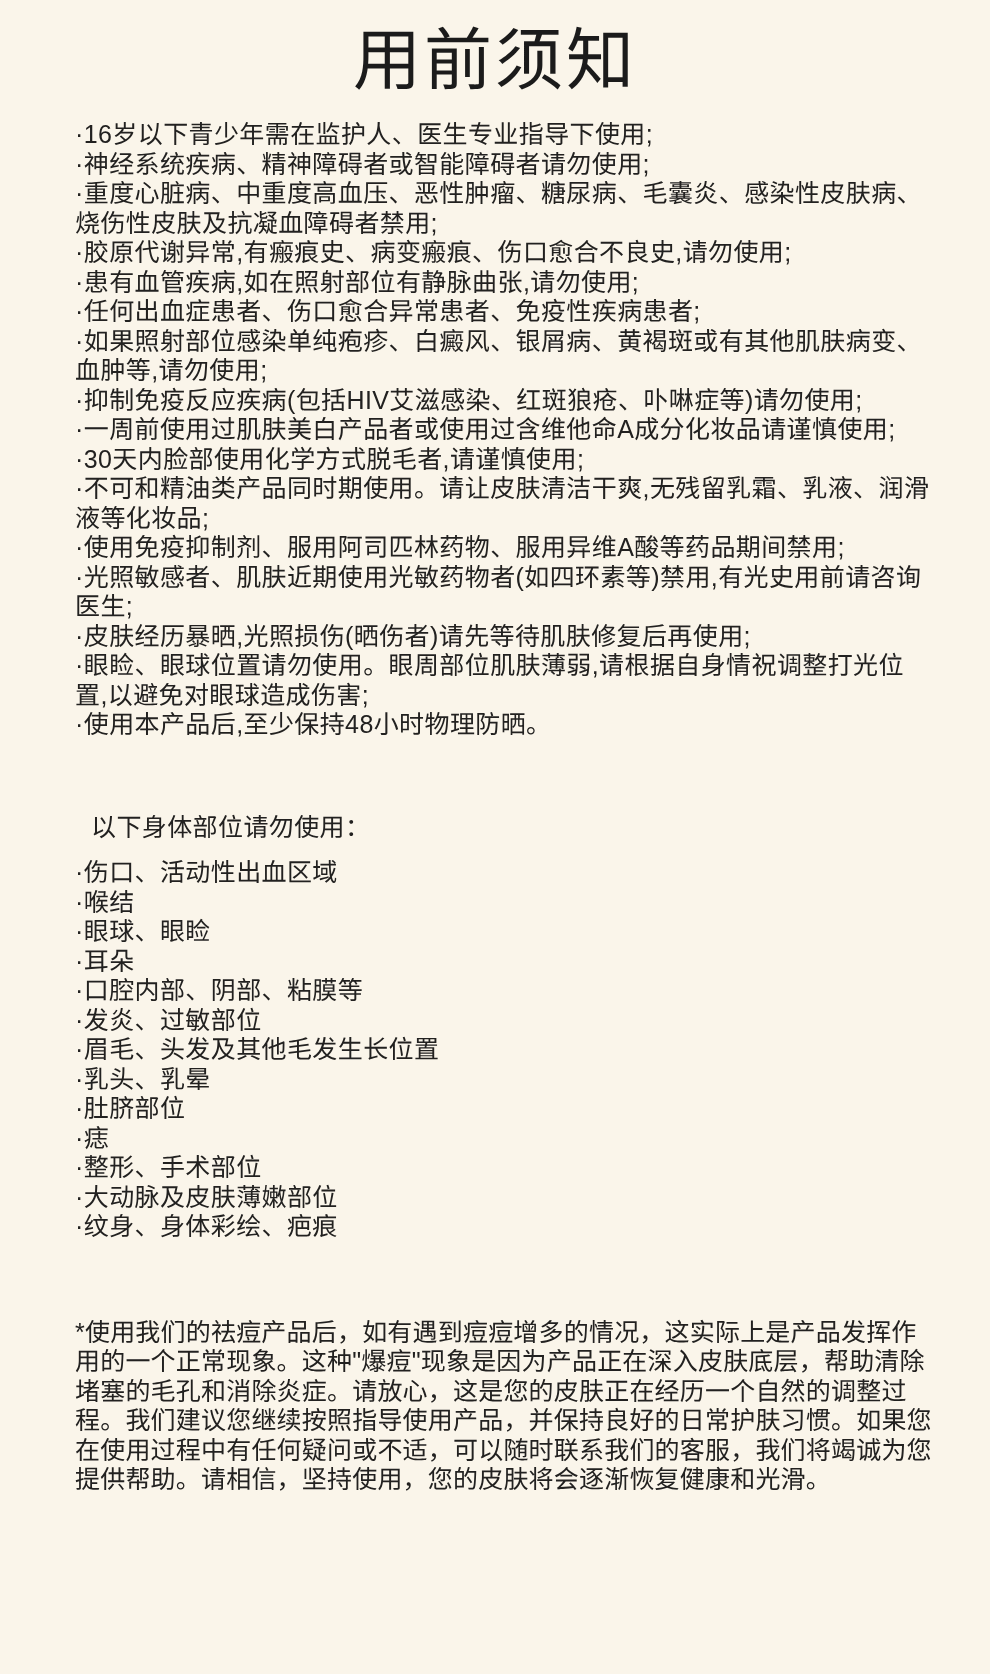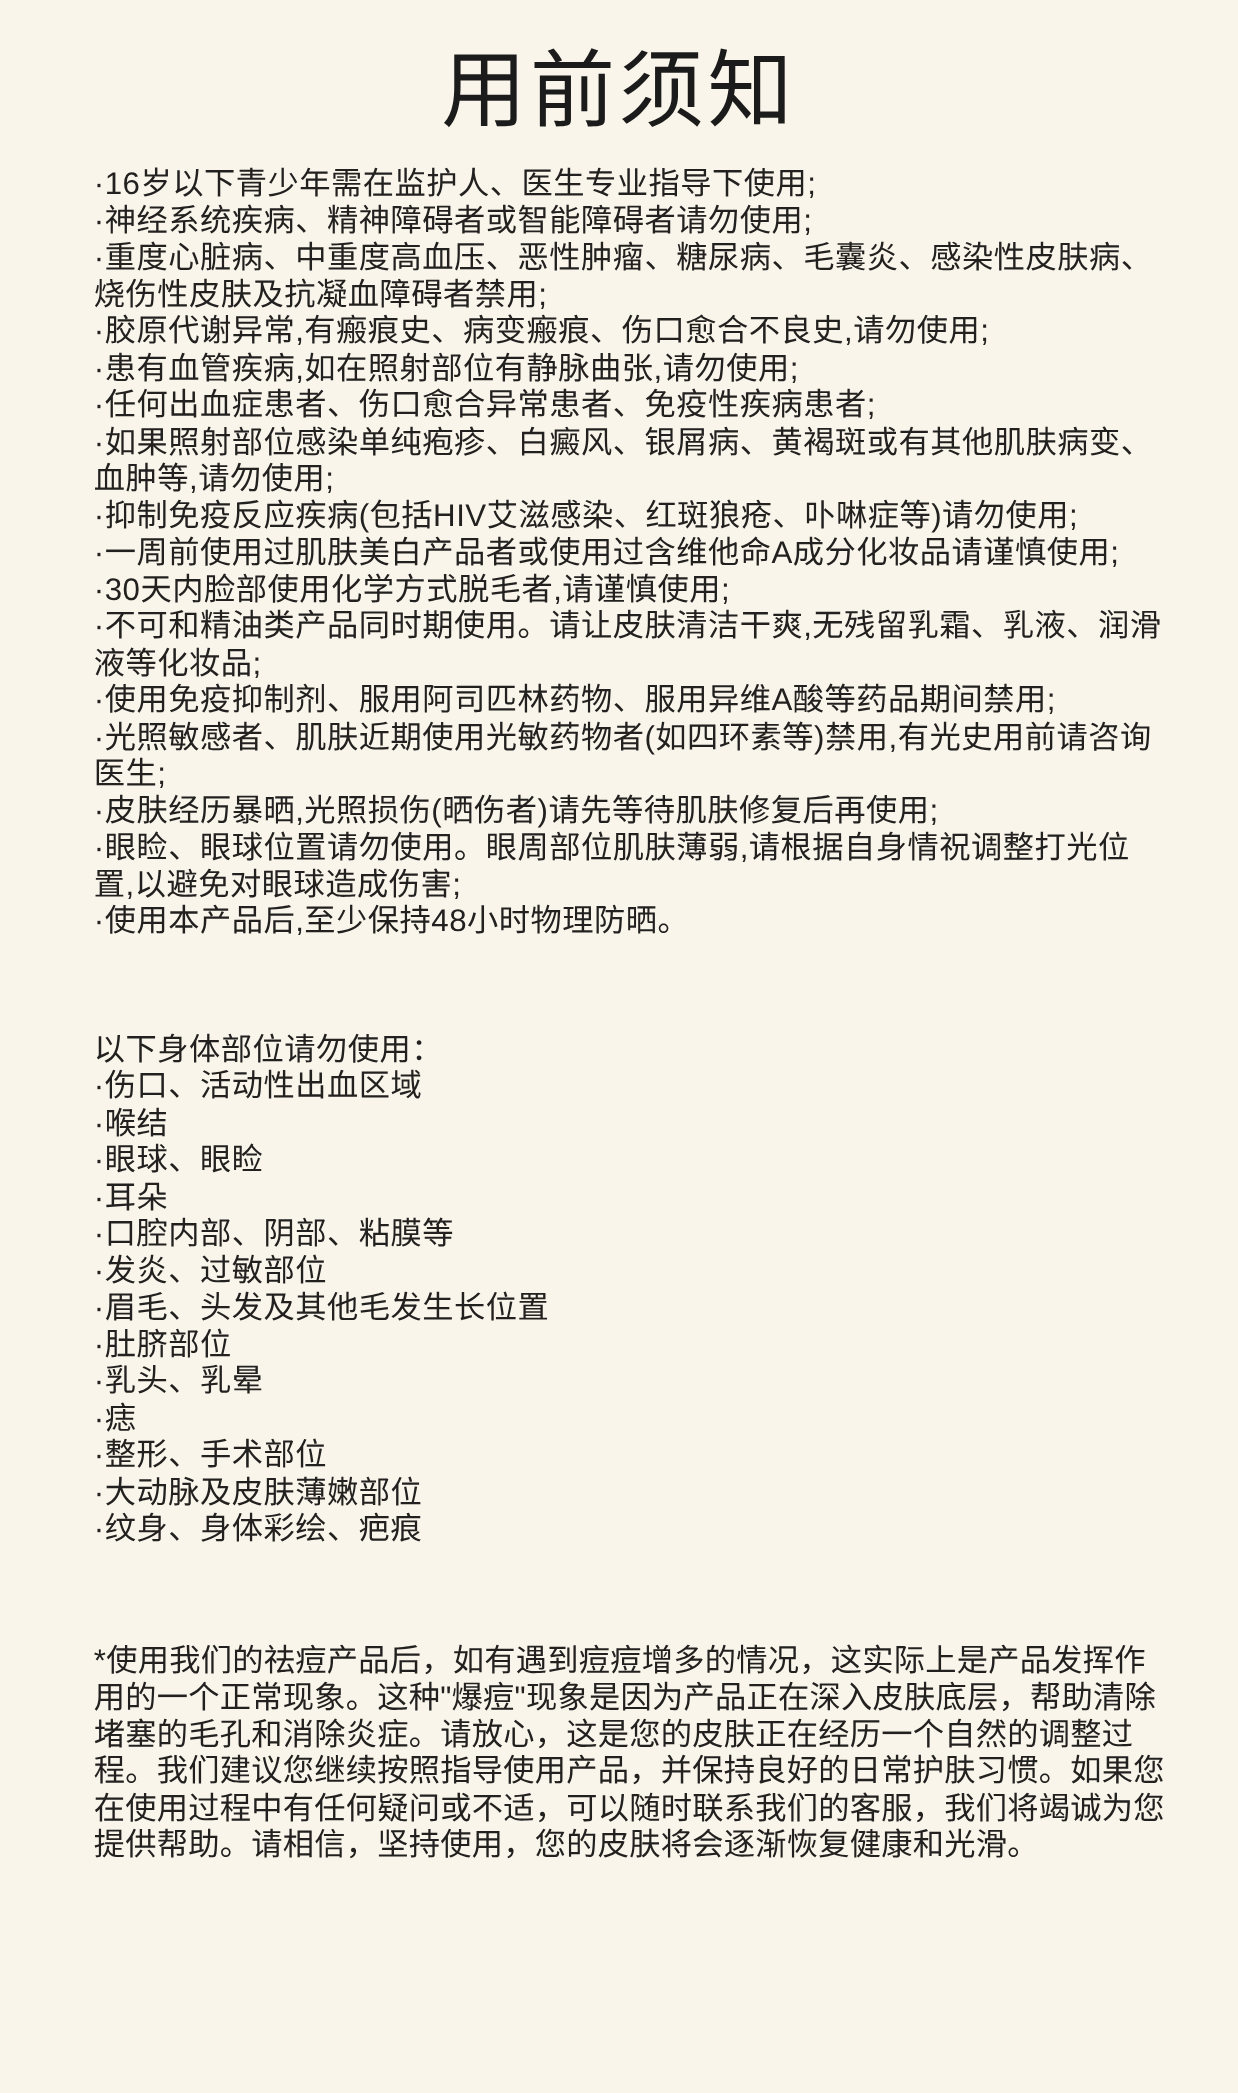--- a/index.html
+++ b/index.html
@@ -14,21 +14,21 @@
     font-family: "Liberation Sans", sans-serif;
     -webkit-font-smoothing: antialiased;
   }
   .page {
     width: 990px;
     min-height: 1674px;
     box-sizing: border-box;
     padding-bottom: 50px;
   }
   .page-header {
-    padding-top: 39px;
+    padding-top: 26px;
     text-align: center;
   }
   h1.title {
     margin: 0;
     font-size: 68px;
     line-height: 1;
     font-weight: 400;
     letter-spacing: 3px;
     color: #1b1b1b;
   }
@@ -45,21 +45,21 @@
     letter-spacing: 0.4px;
     color: #222120;
   }
   .bullet {
     display: inline;
   }
   .body-parts {
     margin-top: 73px;
   }
   p.section-heading {
-    margin: 0;
+    margin: 16px;
     font-size: 25px;
     line-height: 29.5px;
     letter-spacing: 0.4px;
     color: #222120;
   }
   p.footnote {
     margin: 76px 0 0 0;
     font-size: 25px;
     line-height: 29.6px;
     letter-spacing: 0.2px;
@@ -99,22 +99,22 @@
     <section class="body-parts">
       <p class="section-heading">以下身体部位请勿使用：</p>
       <div id="body-parts-list">
           <p class="line"><span class="bullet">·</span><span>伤口、活动性出血区域</span></p>
           <p class="line"><span class="bullet">·</span><span>喉结</span></p>
           <p class="line"><span class="bullet">·</span><span>眼球、眼睑</span></p>
           <p class="line"><span class="bullet">·</span><span>耳朵</span></p>
           <p class="line"><span class="bullet">·</span><span>口腔内部、阴部、粘膜等</span></p>
           <p class="line"><span class="bullet">·</span><span>发炎、过敏部位</span></p>
           <p class="line"><span class="bullet">·</span><span>眉毛、头发及其他毛发生长位置</span></p>
+          <p class="line"><span class="bullet">·</span><span>乳头、乳晕</span></p>
           <p class="line"><span class="bullet">·</span><span>肚脐部位</span></p>
-          <p class="line"><span class="bullet">·</span><span>乳头、乳晕</span></p>
           <p class="line"><span class="bullet">·</span><span>痣</span></p>
           <p class="line"><span class="bullet">·</span><span>整形、手术部位</span></p>
           <p class="line"><span class="bullet">·</span><span>大动脉及皮肤薄嫩部位</span></p>
           <p class="line"><span class="bullet">·</span><span>纹身、身体彩绘、疤痕</span></p>
         </div>
     </section>
 
     <p class="footnote">*使用我们的祛痘产品后，如有遇到痘痘增多的情况，这实际上是产品发挥作用的一个正常现象。这种"爆痘"现象是因为产品正在深入皮肤底层，帮助清除堵塞的毛孔和消除炎症。请放心，这是您的皮肤正在经历一个自然的调整过程。我们建议您继续按照指导使用产品，并保持良好的日常护肤习惯。如果您在使用过程中有任何疑问或不适，可以随时联系我们的客服，我们将竭诚为您提供帮助。请相信，坚持使用，您的皮肤将会逐渐恢复健康和光滑。</p>
 
   </div>

